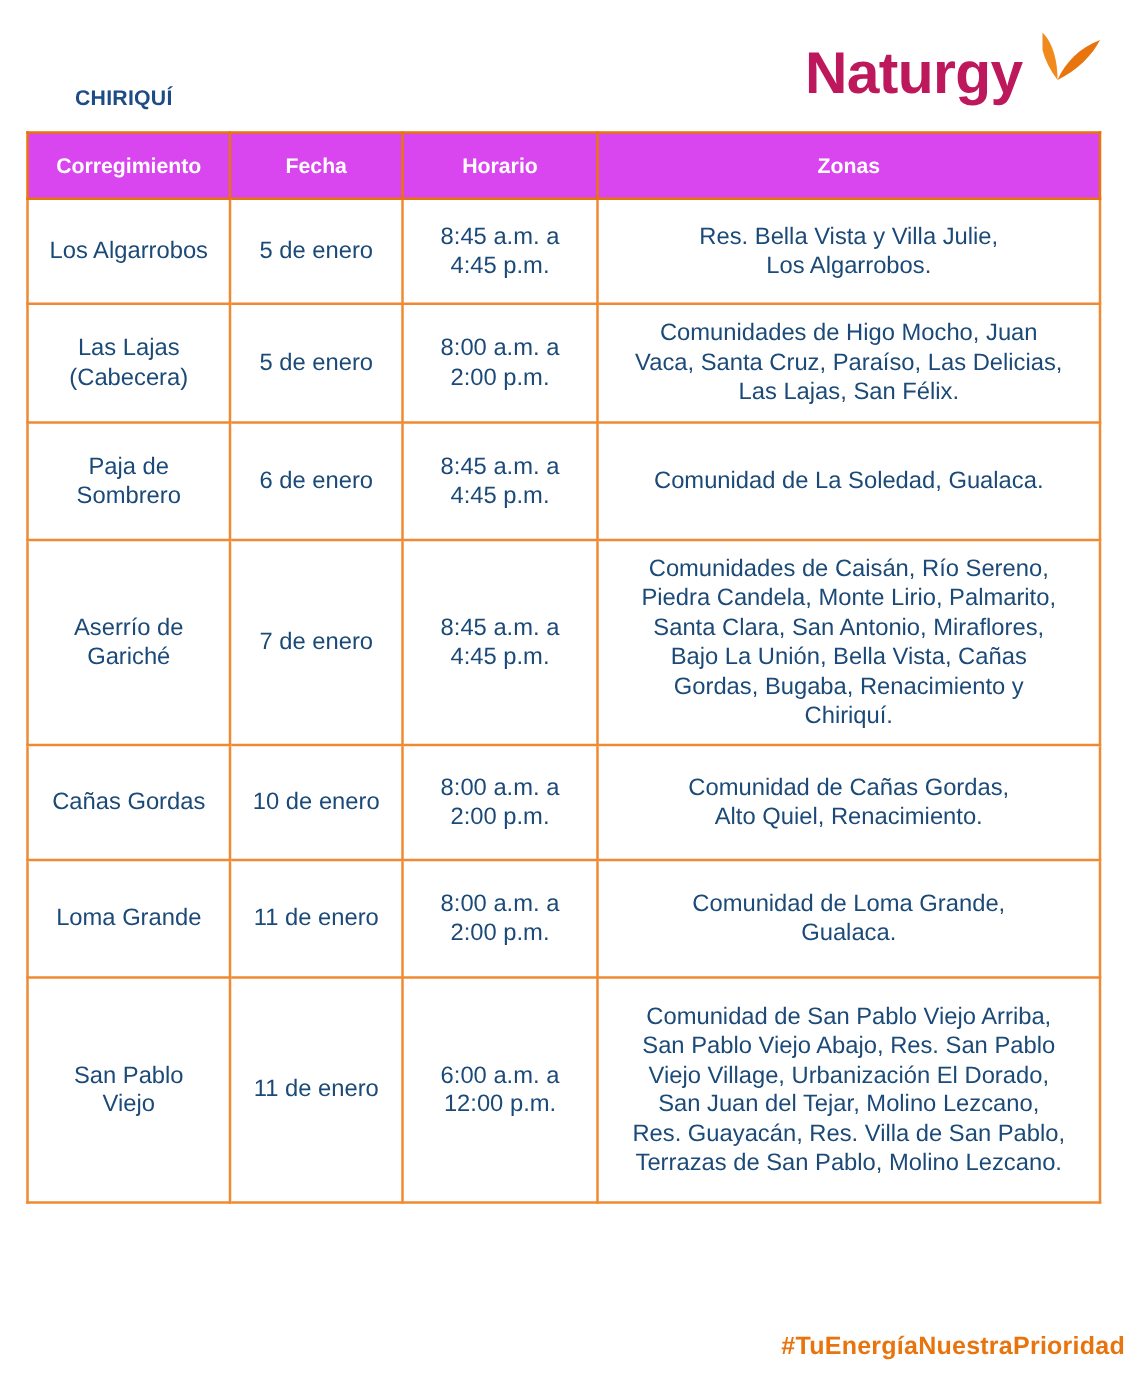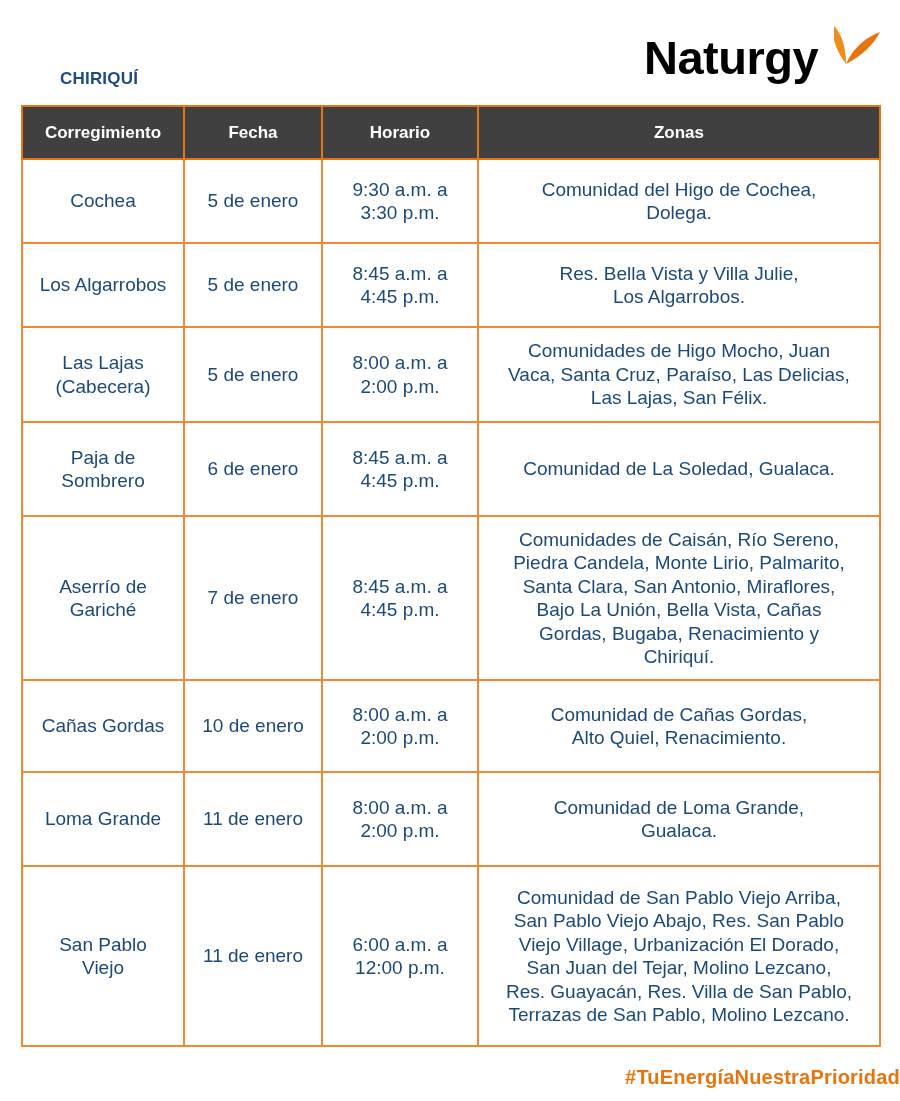--- a/index.html
+++ b/index.html
@@ -31,21 +31,21 @@
       top: 22px;
       width: 240px;
       height: 66px;
     }
     .logo-text {
       position: absolute;
       left: 0;
       top: 8px;
       font-size: 47px;
       font-weight: 700;
-      color: #000000;
+      color: #be185d;
       letter-spacing: -0.5px;
       line-height: 56px;
     }
     .logo-mark {
       position: absolute;
       left: 186px;
       top: 0px;
       width: 52px;
       height: 50px;
     }
@@ -55,21 +55,21 @@
       top: 105px;
       width: 858px;
       border-collapse: collapse;
       table-layout: fixed;
     }
     table.schedule col.c1 { width: 162px; }
     table.schedule col.c2 { width: 138px; }
     table.schedule col.c3 { width: 156px; }
     table.schedule col.c4 { width: 402px; }
     table.schedule th {
-      background: #404040;
+      background: #d946ef;
       color: #ffffff;
       font-size: 17px;
       font-weight: 700;
       height: 51px;
       padding: 0;
       text-align: center;
       vertical-align: middle;
       border: 2px solid #e8740e;
     }
     table.schedule td {
@@ -127,28 +127,20 @@
   </colgroup>
   <thead>
     <tr>
       <th>Corregimiento</th>
       <th>Fecha</th>
       <th>Horario</th>
       <th>Zonas</th>
     </tr>
   </thead>
   <tbody>
-    <tr class="r1">
-      <td class="multiline">Cochea</td>
-      <td>5 de enero</td>
-      <td class="multiline">9:30 a.m. a
-3:30 p.m.</td>
-      <td class="multiline zonas">Comunidad del Higo de Cochea,
-Dolega.</td>
-    </tr>
     <tr class="r2">
       <td class="multiline">Los Algarrobos</td>
       <td>5 de enero</td>
       <td class="multiline">8:45 a.m. a
 4:45 p.m.</td>
       <td class="multiline zonas">Res. Bella Vista y Villa Julie,
 Los Algarrobos.</td>
     </tr>
     <tr class="r3">
       <td class="multiline">Las Lajas

